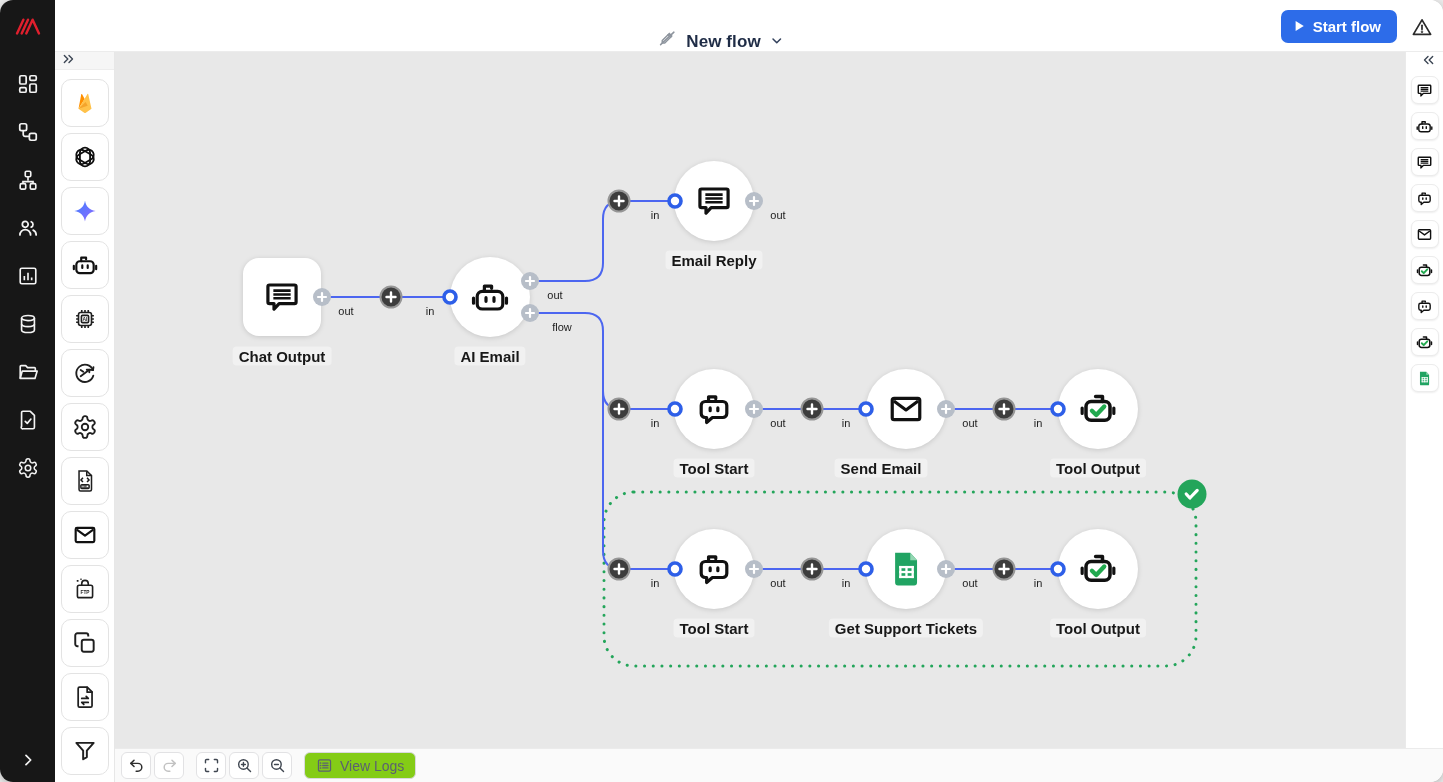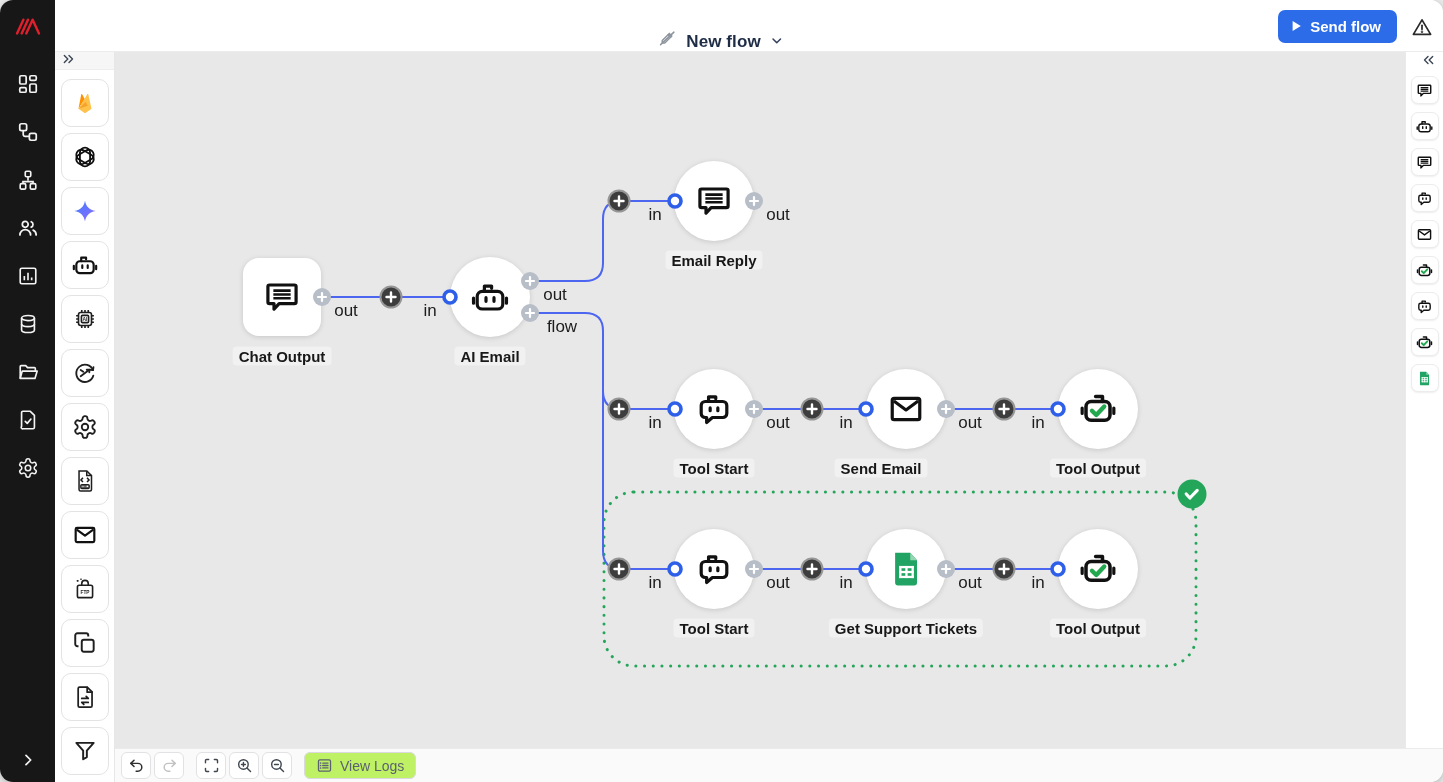--- a/index.html
+++ b/index.html
@@ -26,35 +26,35 @@
   .palette-head { height:18px; background:#f6f6f6; border-bottom:1px solid #ededed; display:flex; align-items:center; padding-left:7px; cursor:pointer; }
   .pal-items { display:flex; flex-direction:column; align-items:center; gap:6px; padding-top:9px; }
   .pal-btn { width:48px; height:48px; border:1px solid #e3e3e3; border-radius:10px; background:#fff; display:flex; align-items:center; justify-content:center; cursor:pointer; color:#1f1f1f; }
   .pal-btn svg { width:26px; height:26px; }
 
   
   .canvas { position:absolute; left:115px; top:52px; width:1290px; height:696px; background:#e8e8e8; overflow:hidden; }
   .canvas svg.flow { position:absolute; left:0; top:0; }
   .shadow { filter:drop-shadow(0 1px 2.5px rgba(0,0,0,.14)); }
   .nlabel { position:absolute; transform:translate(-50%,-50%); font-size:15px; font-weight:700; color:#181818; background:rgba(242,242,242,.8); padding:1px 6px; border-radius:4px; white-space:nowrap; }
-  .plabel { position:absolute; transform:translate(-50%,-50%); font-size:17px; color:#1c1c1c; white-space:nowrap; }
+  .plabel { position:absolute; transform:translate(-50%,-50%); font-size:11px; color:#1c1c1c; white-space:nowrap; }
 
   
   .rail-right { position:absolute; right:0; top:52px; width:38px; height:696px; background:#fff; border-left:1px solid #eaeaea; z-index:20; }
   .rail-right-head { height:20px; display:flex; align-items:center; justify-content:flex-end; padding-right:8px; cursor:pointer; }
   .mini-items { display:flex; flex-direction:column; align-items:center; gap:8px; padding-top:4px; }
   .mini-btn { width:28px; height:28px; background:#fff; border:1px solid #ececec; border-radius:7px; box-shadow:0 1px 2px rgba(0,0,0,.07); display:flex; align-items:center; justify-content:center; cursor:pointer; }
   .mini-btn svg { width:17px; height:17px; }
 
   
   .bottombar { position:absolute; left:115px; right:0; bottom:0; height:34px; background:#fafafa; border-top:1px solid #ebebeb; display:flex; align-items:center; gap:3px; padding-left:6px; z-index:25; }
   .tool-btn { width:30px; height:27px; background:#fff; border:1px solid #e2e2e4; border-radius:6px; display:flex; align-items:center; justify-content:center; cursor:pointer; }
   .tool-btn svg { width:17px; height:17px; }
   .tool-gap { width:6px; }
-  .logs-btn { height:27px; display:flex; align-items:center; gap:7px; padding:0 11px; background:#bef264; border:1px solid #d9d9de; border-radius:6px; color:#5b6170; font-size:14px; font-family:inherit; cursor:pointer; }
+  .logs-btn { height:27px; display:flex; align-items:center; gap:7px; padding:0 11px; background:#84cc16; border:1px solid #d9d9de; border-radius:6px; color:#5b6170; font-size:14px; font-family:inherit; cursor:pointer; }
 </style>
 </head>
 <body>
 
 <div class="app">
 
   <div class="topbar">
     <div class="title-group">
       <span>
         <svg width="20" height="20" viewBox="0 0 24 24" fill="none" stroke="#8e959e" stroke-width="1.8" stroke-linecap="round" stroke-linejoin="round">
@@ -67,21 +67,21 @@
       <span>
         <svg width="15" height="15" viewBox="0 0 24 24" fill="none" stroke="#33415c" stroke-width="2.4" stroke-linecap="round" stroke-linejoin="round">
             <path d="M6 9.5l6 6 6-6"></path>
           </svg>
       </span>
     </div>
     <button class="start-btn">
       <span><svg width="11" height="12" viewBox="0 0 12 14">
             <path d="M1.5 1.2l9.5 5.8-9.5 5.8z" fill="#fff"></path>
           </svg></span>
-      <span>Send flow</span>
+      <span>Start flow</span>
     </button>
     <button class="warn-btn">
       <svg width="22" height="22" viewBox="0 0 24 24" fill="none" stroke="#2b2b2b" stroke-width="1.9" stroke-linecap="round" stroke-linejoin="round">
           <path d="M12 4.2L21.4 20H2.6z"></path>
           <path d="M12 10.2v4.2"></path>
           <circle cx="12" cy="17.2" r=".4" fill="#2b2b2b"></circle>
         </svg>
     </button>
   </div>
 

